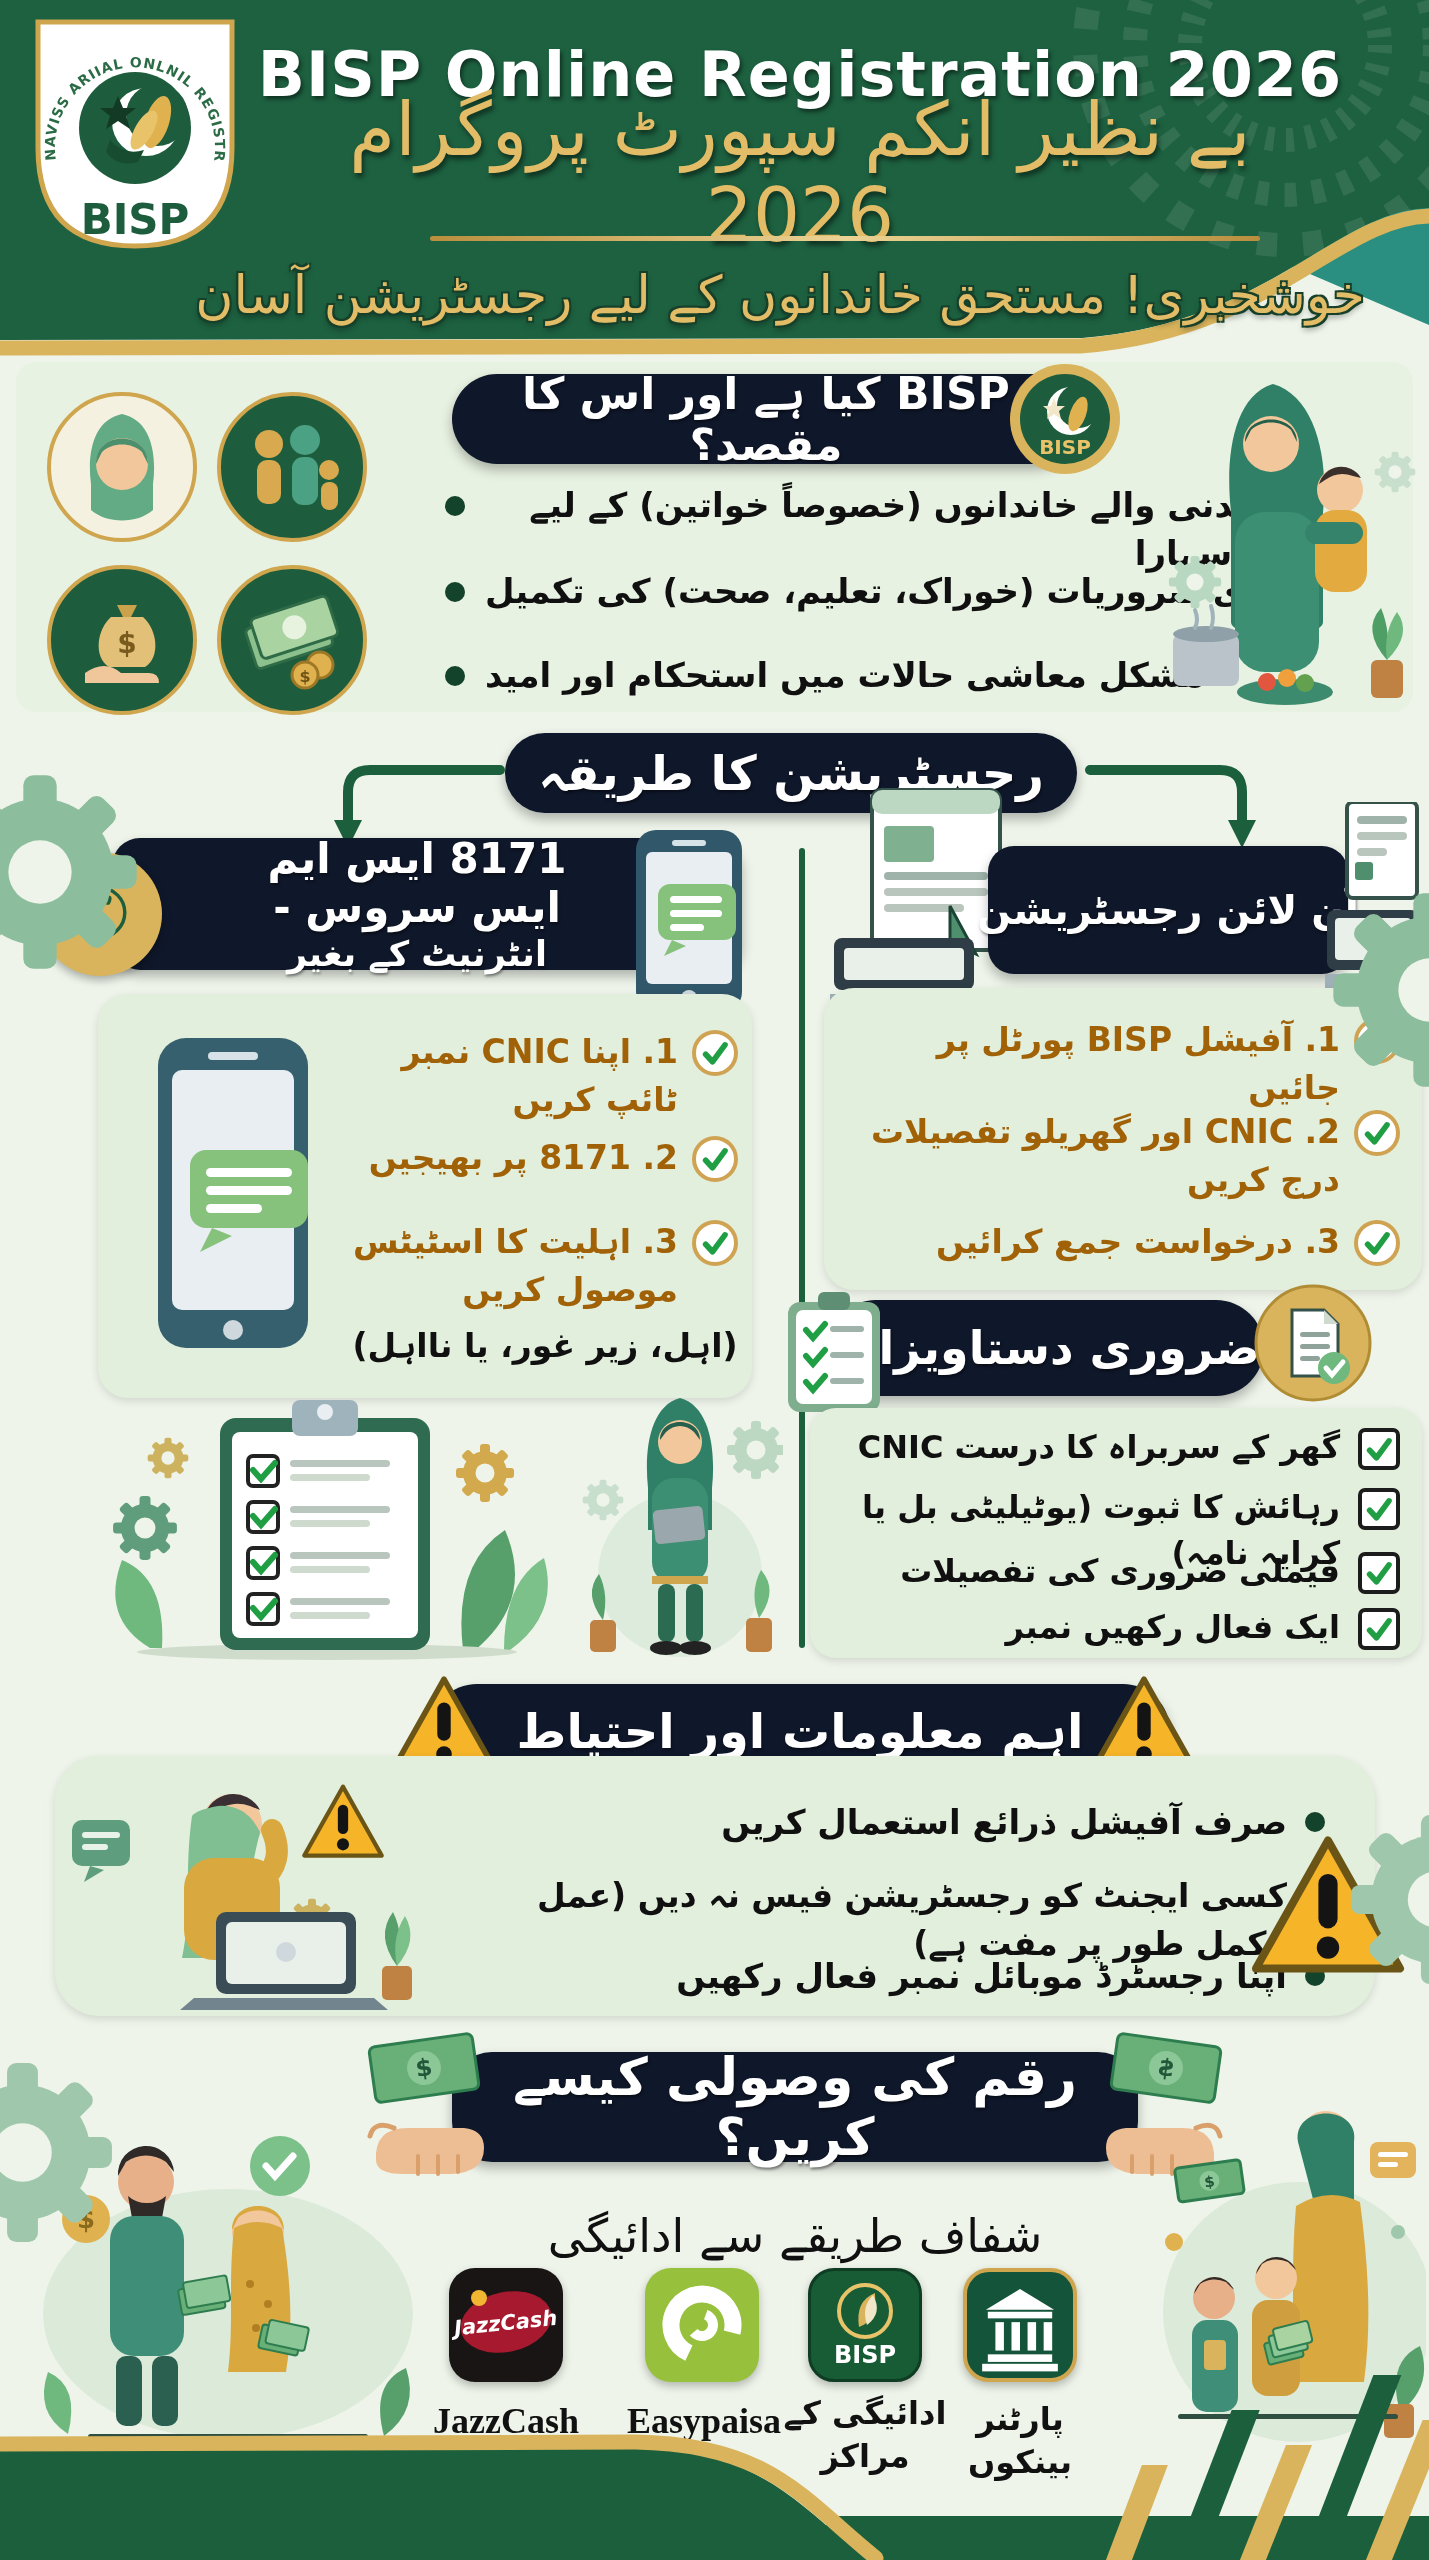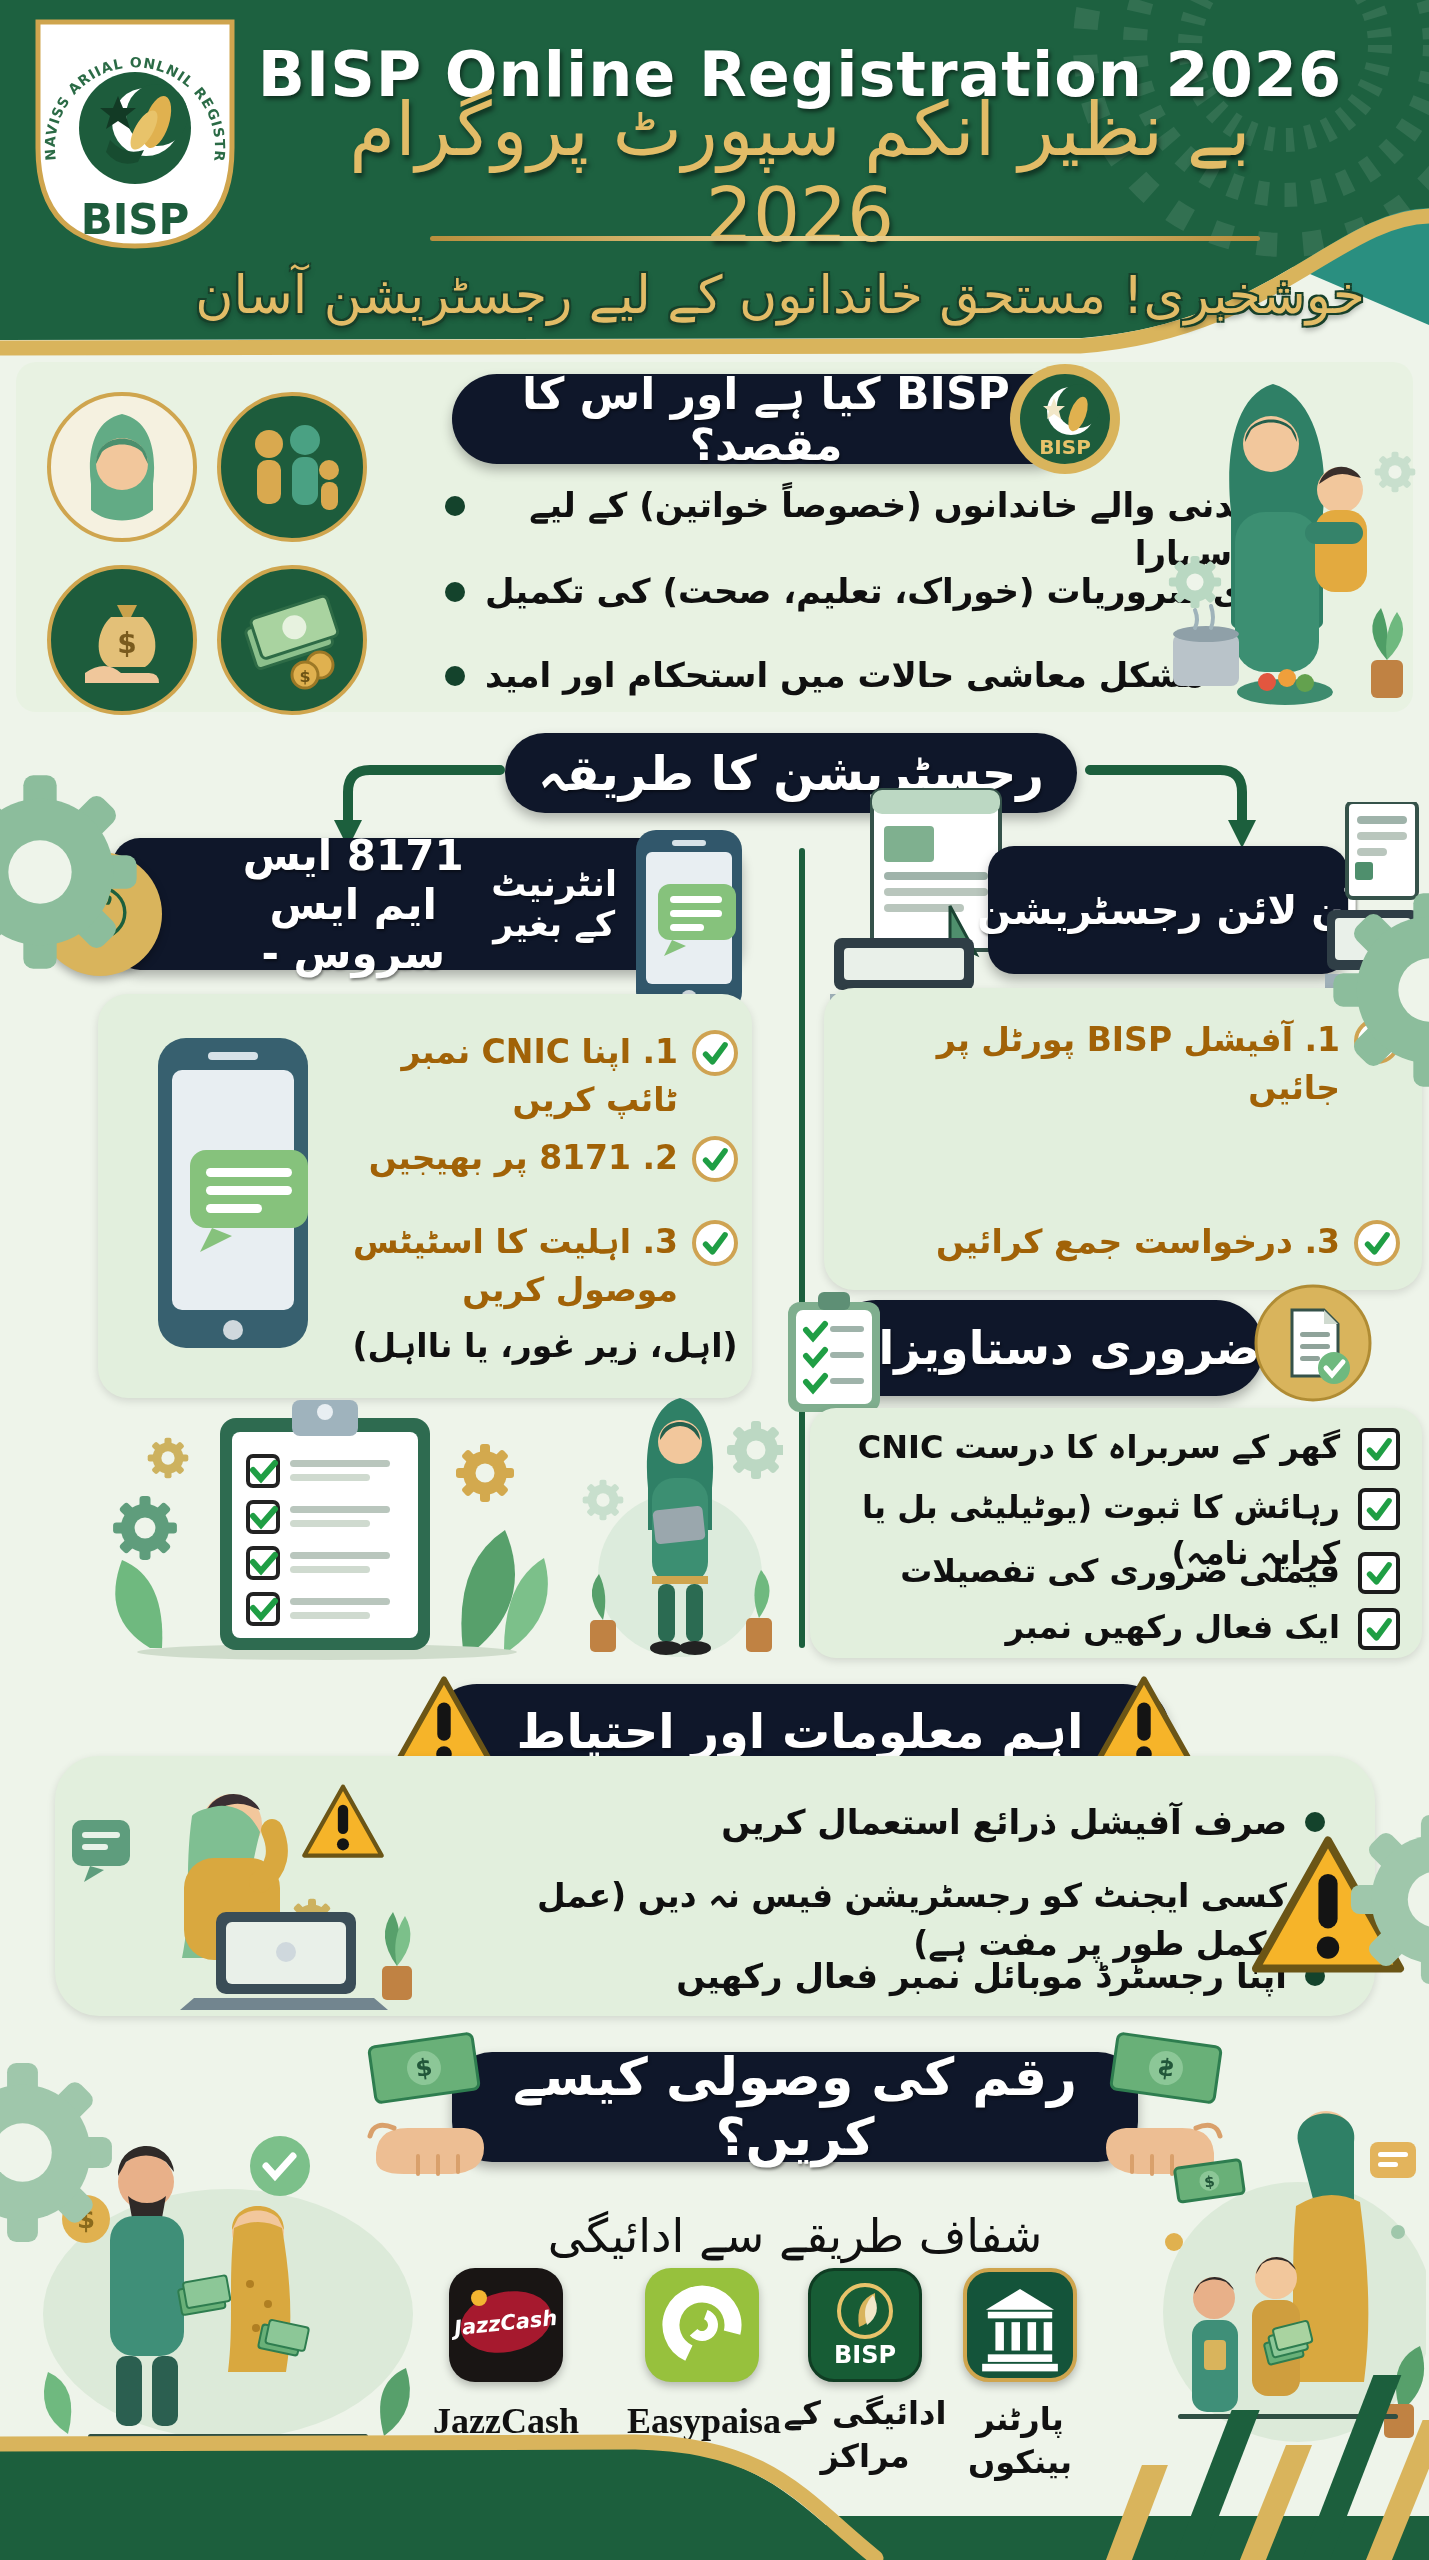--- a/index.html
+++ b/index.html
@@ -199,21 +199,21 @@
 
   <svg class="abs" style="left:300px;top:740px" width="990" height="120" viewBox="0 0 990 120">
     <path d="M200,30 H70 Q48,30 48,52 V82" fill="none" stroke="#1c5f3d" stroke-width="10" stroke-linecap="round"></path>
     <polygon points="34,80 62,80 48,108" fill="#1c5f3d"></polygon>
     <path d="M790,30 H920 Q942,30 942,52 V82" fill="none" stroke="#1c5f3d" stroke-width="10" stroke-linecap="round"></path>
     <polygon points="928,80 956,80 942,108" fill="#1c5f3d"></polygon>
   </svg>
 
   <div class="abs" style="left:799px;top:848px;width:6px;height:800px;background:#1c5f3d;border-radius:3px"></div>
 
-  <div class="abs pill" style="left:112px;top:838px;width:630px;height:132px;border-radius:28px;flex-direction:row;gap:2px;padding:0 125px 0 105px">
+  <div class="abs pill" style="left:112px;top:838px;width:630px;height:132px;border-radius:28px;flex-direction:column;gap:2px;padding:0 125px 0 105px">
     <span class="urdu" style="font-size:42px">8171 ایس ایم ایس سروس -</span>
     <span class="urdu" style="font-size:35px">انٹرنیٹ کے بغیر</span>
   </div>
 
   <div class="abs center" style="left:38px;top:852px;width:124px;height:124px;border-radius:50%;background:#d9b45c;box-shadow:0 4px 8px rgba(0,0,0,.3);font-size:70px;color:#1c5f3d;font-weight:700">
     <span>✆</span>
   </div>
 
   <div class="abs" style="left:628px;top:826px;width:122px;height:190px">
     <svg width="122" height="190" viewBox="0 0 122 190">
@@ -368,20 +368,28 @@
   <div class="abs mint" style="left:824px;top:988px;width:598px;height:302px"></div>
 
   <div class="abs step" style="left:848px;top:1016px;width:552px">
     <span class="chk">
         <svg viewBox="0 0 24 24">
           <use href="#checkpath"></use>
         </svg>
       </span>
     <span>1. آفیشل BISP پورٹل پر جائیں</span>
   </div>
+  <div class="abs step" style="left:848px;top:1108px;width:552px">
+    <span class="chk">
+        <svg viewBox="0 0 24 24">
+          <use href="#checkpath"></use>
+        </svg>
+      </span>
+    <span>2. CNIC اور گھریلو تفصیلات درج کریں</span>
+  </div>
   <div class="abs step" style="left:848px;top:1218px;width:552px">
     <span class="chk">
         <svg viewBox="0 0 24 24">
           <use href="#checkpath"></use>
         </svg>
       </span>
     <span>3. درخواست جمع کرائیں</span>
   </div>
 
   <div class="abs pill urdu" style="left:828px;top:1300px;width:436px;height:96px;border-radius:48px;font-size:46px">

